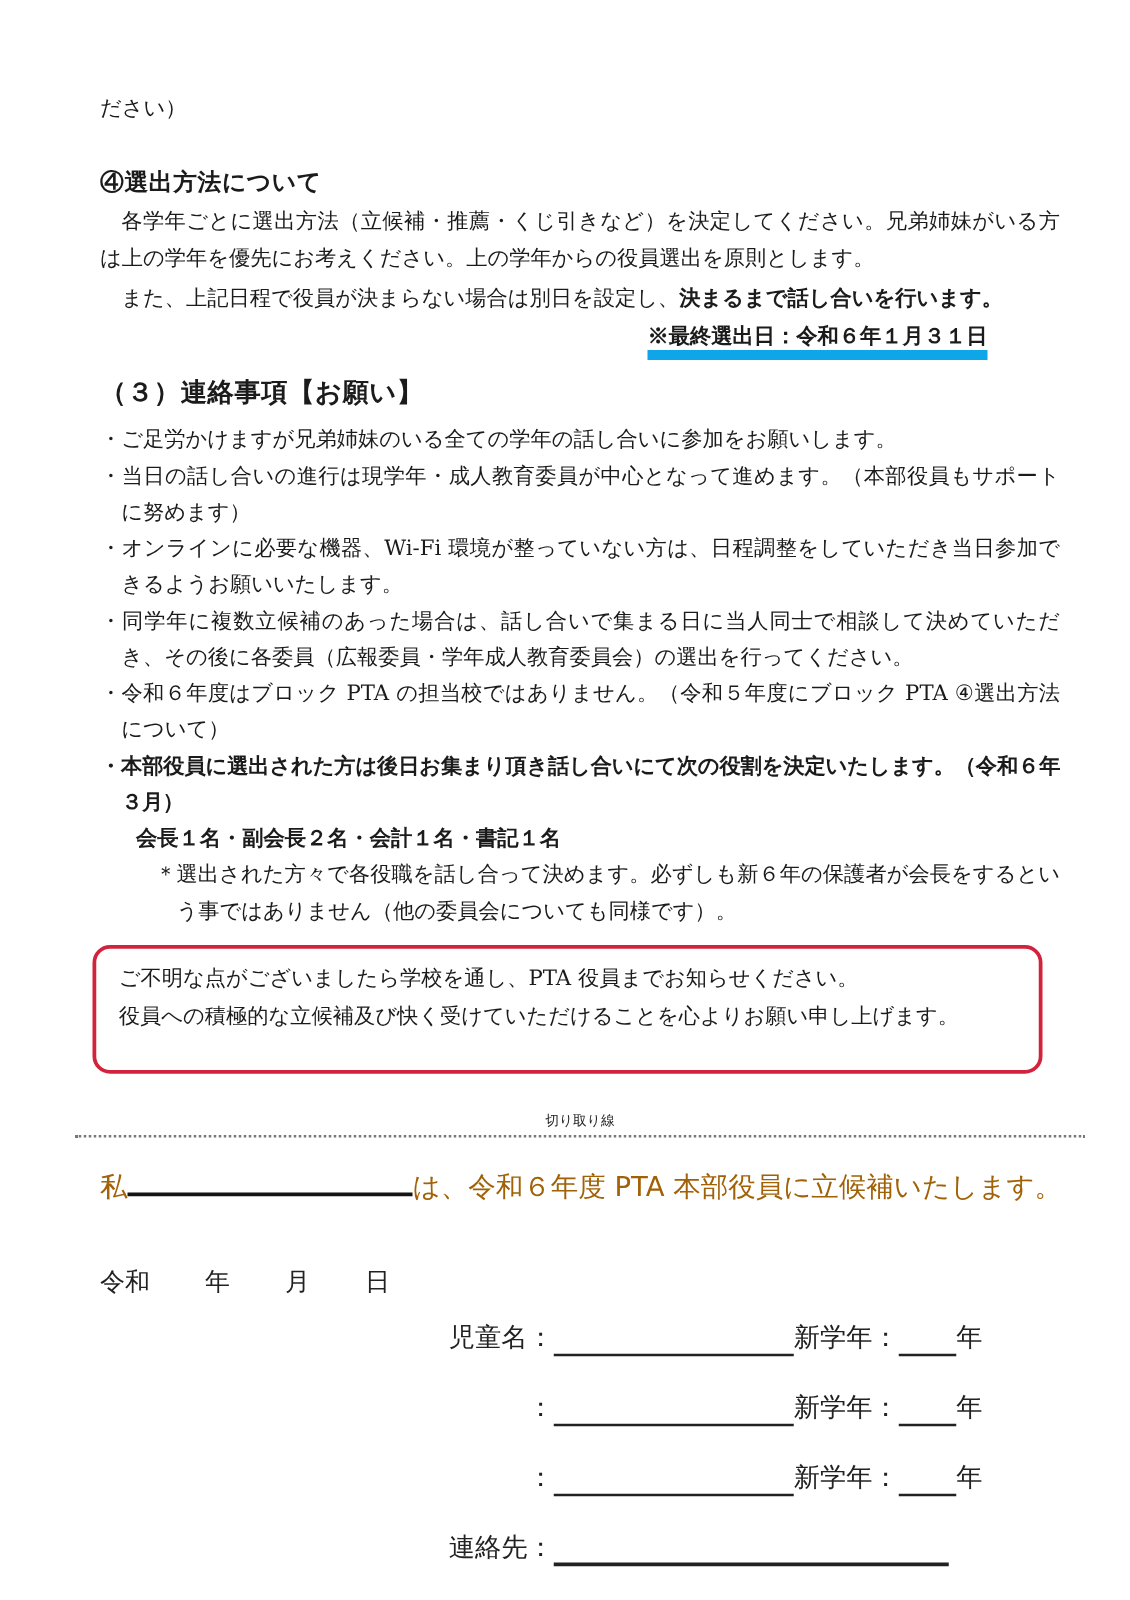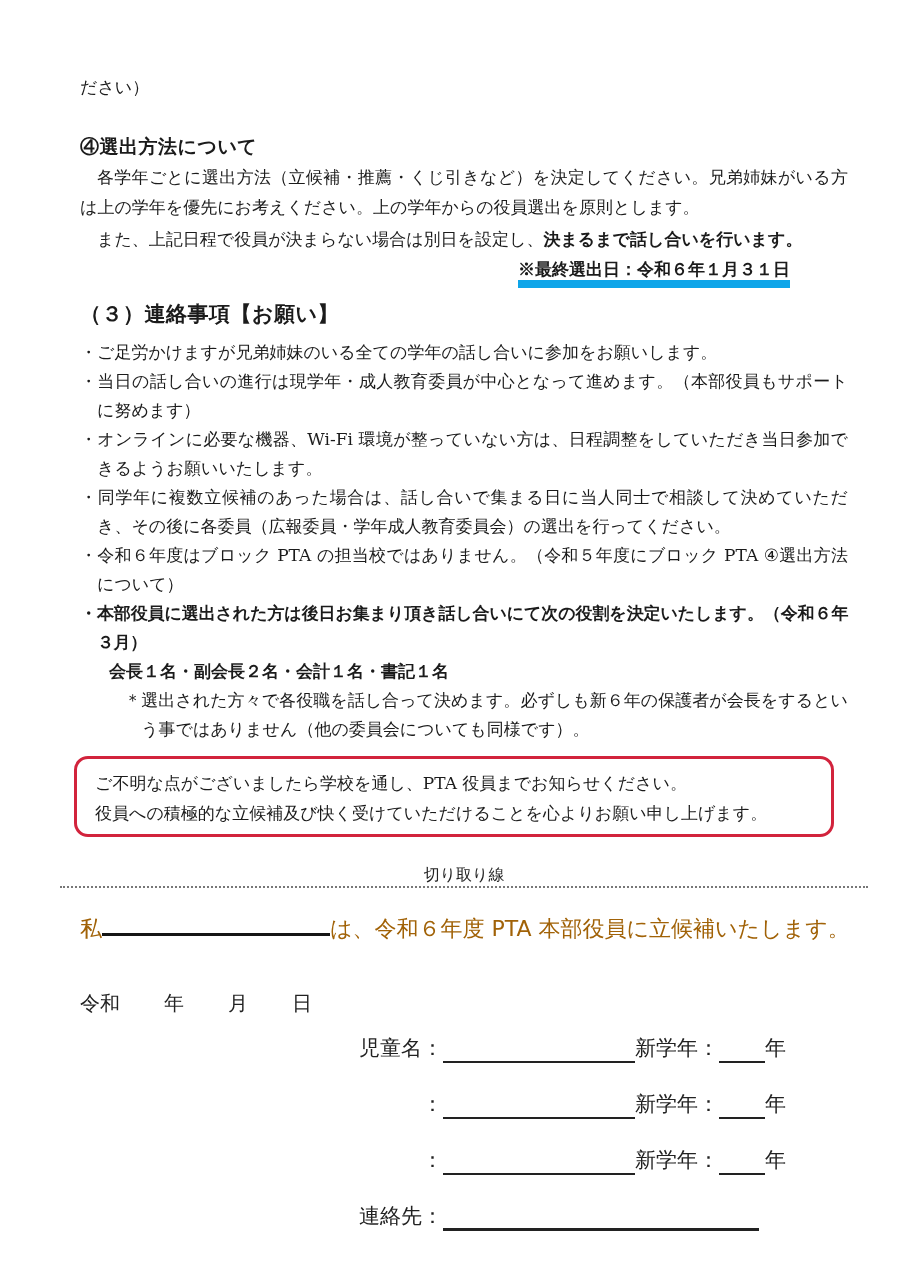--- a/index.html
+++ b/index.html
@@ -52,26 +52,26 @@
   }
   .star-note {
     font-size:17px; font-weight:normal; line-height:29px;
     padding-left:3.6em; text-indent:-1em; text-align:justify;
   }
 
   .notice-box {
     border:3px solid #d2233c;
     border-radius:14px;
     margin:12px 14px 0 -6px;
-    padding:9px 18px 6px 18px;
+    padding:9px 18px 28px 18px;
   }
   .notice-box div { font-size:17px; line-height:30px; }
 
   .cut-section { margin-top:28px; }
-  .cut-label { text-align:center; font-size:16px; line-height:20px; color:#222; }
+  .cut-label { text-align:center; font-size:11px; line-height:20px; color:#222; }
   .dotline { border-bottom:2px dotted #777; margin:1px -20px 0 -20px; height:0; }
 
   .sans { font-family:"DejaVu Sans","Liberation Sans",sans-serif; }
 
   .declaration {
     margin-top:24px;
     font-size:22px; line-height:34px; color:#a16207;
     white-space:nowrap;
   }
   .blank {

